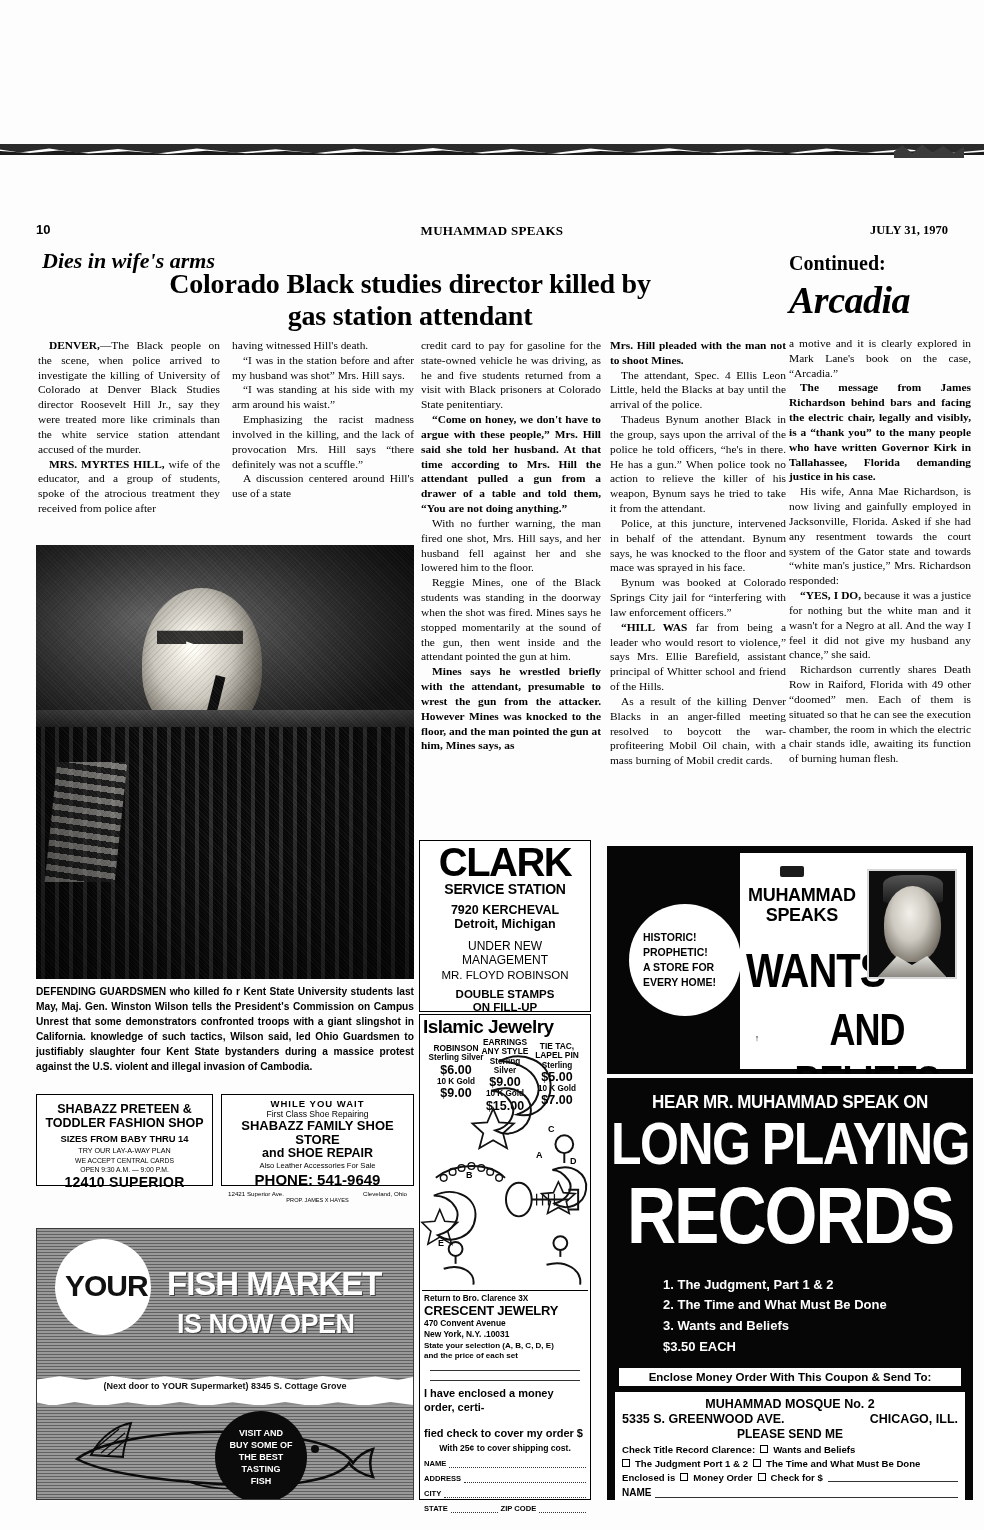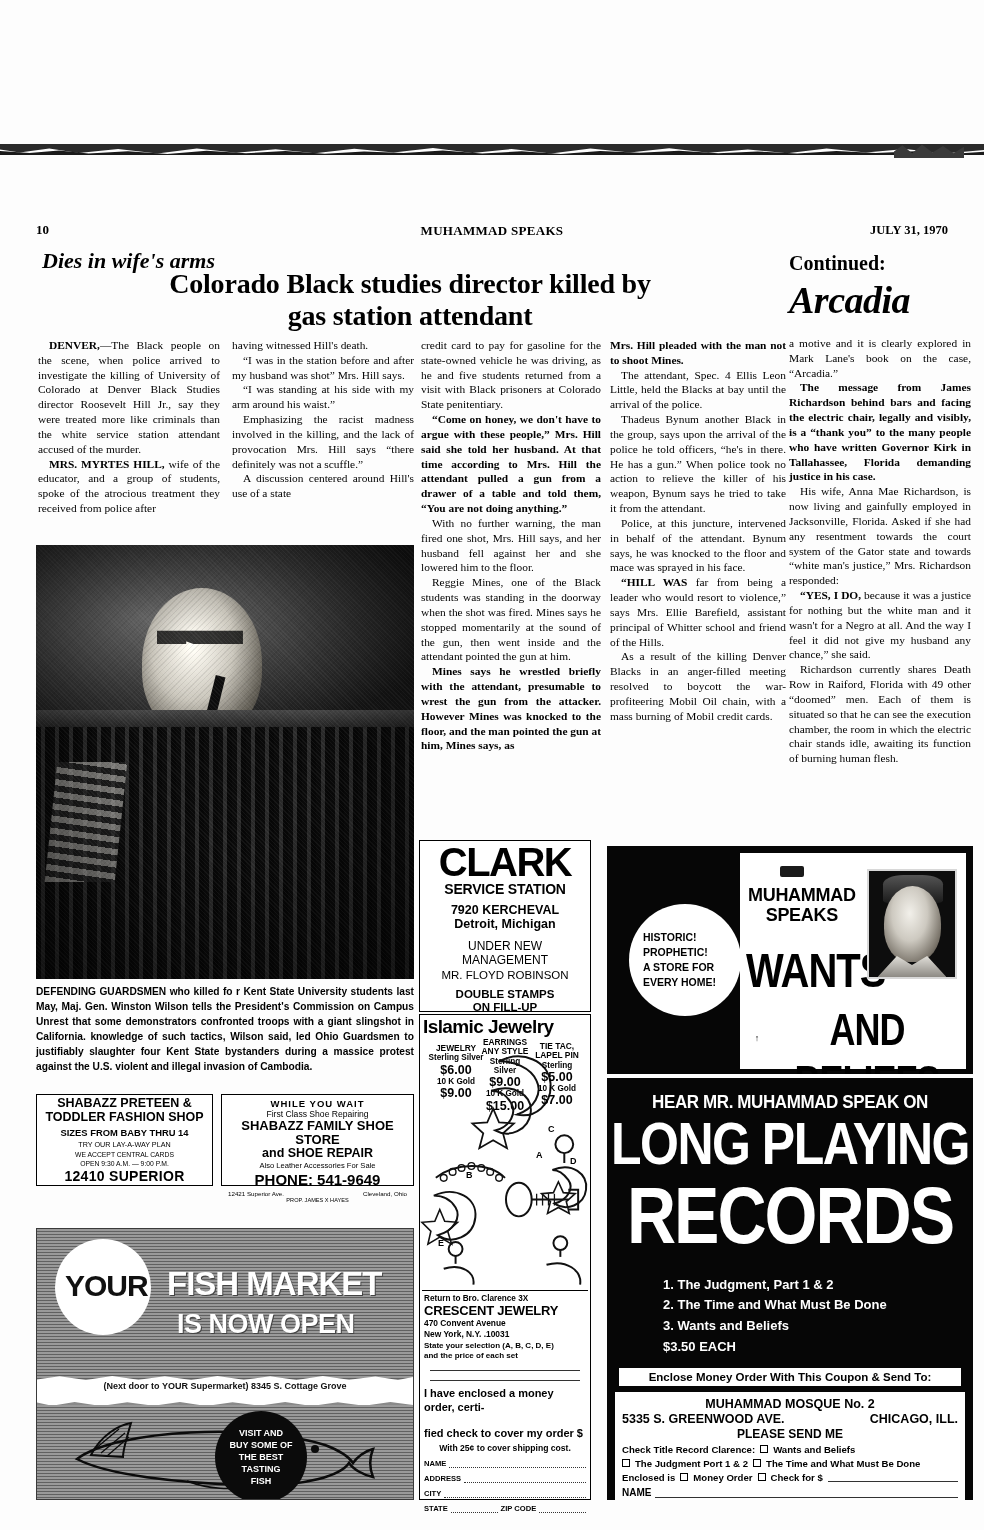--- a/index.html
+++ b/index.html
@@ -37,21 +37,21 @@
     background:#3a3a3a;
     clip-path: polygon(0% 60%,12% 20%,26% 70%,40% 15%,55% 65%,70% 25%,85% 70%,100% 30%,100% 100%,0% 100%);
   }
 
   
   .masthead {
     position:absolute; left:36px; top:222px; width:912px; height:22px;
   }
   .folio {
     position:absolute; left:0; top:0;
-    font-family:Liberation Serif, serif; font-weight:bold; font-size:13px;
+    font-family:Liberation Sans, sans-serif; font-weight:bold; font-size:13px;
   }
   .paper-name {
     position:absolute; left:0; right:0; top:1px; text-align:center;
     font-family:"Liberation Serif", serif; font-weight:bold; font-size:13px;
     letter-spacing:0.3px;
   }
   .issue-date {
     position:absolute; right:0; top:1px;
     font-family:"Liberation Serif", serif; font-weight:bold; font-size:12.5px;
   }
@@ -158,21 +158,21 @@
     font-size:10.2px; line-height:1.48; font-weight:bold;
     text-align:justify;
   }
   .caption .hl { font-weight:bold; }
 
   
   .ad-box {
     position:absolute; border:1.5px solid #000; background:#fff;
     text-align:center; font-family:"Liberation Sans", sans-serif;
   }
-  #ad-shabazz-preteen { left:36px; top:1094px; width:177px; height:92px; padding:1px 2px; }
+  #ad-shabazz-preteen { left:36px; top:1094px; width:177px; height:92px; padding:7px 2px; }
   #ad-shabazz-shoe    { left:221px; top:1094px; width:193px; height:92px; padding:3px 2px; }
 
   .ad-l1 { font-weight:bold; font-size:12.5px; line-height:1.12; }
   .ad-l2 { font-weight:bold; font-size:9.4px; margin-top:3px; }
   .ad-l3 { font-size:7.2px; margin-top:2px; }
   .ad-l4 { font-size:6.8px; margin-top:2px; }
   .ad-l5 { font-weight:bold; font-size:14px; margin-top:1px; letter-spacing:.3px; }
   .ad-i1 { font-weight:bold; font-size:9.5px; letter-spacing:1px; }
   .ad-i2 { font-size:8.6px; }
   .ad-i3 { font-weight:bold; font-size:13px; line-height:1.05; }
@@ -425,20 +425,21 @@
     <p>With no further warning, the man fired one shot, Mrs. Hill says, and her husband fell against her and she lowered him to the floor.</p>
     <p>Reggie Mines, one of the Black students was standing in the doorway when the shot was fired. Mines says he stopped momentarily at the sound of the gun, then went inside and the attendant pointed the gun at him.</p>
     <p class="b">Mines says he wrestled briefly with the attendant, presumable to wrest the gun from the attacker. However Mines was knocked to the floor, and the man pointed the gun at him, Mines says, as</p>
   </div>
 
   <div class="col" id="col4">
     <p class="noind b">Mrs. Hill pleaded with the man not to shoot Mines.</p>
     <p>The attendant, Spec. 4 Ellis Leon Little, held the Blacks at bay until the arrival of the police.</p>
     <p>Thadeus Bynum another Black in the group, says upon the arrival of the police he told officers, “he's in there. He has a gun.” When police took no action to relieve the killer of his weapon, Bynum says he tried to take it from the attendant.</p>
     <p>Police, at this juncture, intervened in behalf of the attendant. Bynum says, he was knocked to the floor and mace was sprayed in his face.</p>
+    <p>Bynum was booked at Colorado Springs City jail for “interfering with law enforcement officers.”</p>
     <p><span class="lead">“HILL WAS</span><span> far from being a leader who would resort to violence,” says Mrs. Ellie Barefield, assistant principal of Whitter school and friend of the Hills.</span></p>
     <p>As a result of the killing Denver Blacks in an anger-filled meeting resolved to boycott the war-profiteering Mobil Oil chain, with a mass burning of Mobil credit cards.</p>
   </div>
 
   <div class="col" id="col5">
     <p class="noind">a motive and it is clearly explored in Mark Lane's book on the case, “Arcadia.”</p>
     <p class="b">The message from James Richardson behind bars and facing the electric chair, legally and visibly, is a “thank you” to the many people who have written Governor Kirk in Tallahassee, Florida demanding justice in his case.</p>
     <p>His wife, Anna Mae Richardson, is now living and gainfully employed in Jacksonville, Florida. Asked if she had any resentment towards the court system of the Gator state and towards “white man's justice,” Mrs. Richardson responded:</p>
     <p><span class="lead">“YES, I DO,</span><span> because it was a justice for nothing but the white man and it wasn't for a Negro at all. And the way I feel it did not give my husband any chance,” she said.</span></p>
     <p>Richardson currently shares Death Row in Raiford, Florida with 49 other “doomed” men. Each of them is situated so that he can see the execution chamber, the room in which the electric chair stands idle, awaiting its function of burning human flesh.</p>
@@ -559,21 +560,21 @@
         <circle cx="36" cy="212" r="7" fill="none" stroke="#111" stroke-width="2"></circle>
         <path d="M36 219 v8" stroke="#111" stroke-width="2"></path>
         <path d="M24 232 C42 226, 56 236, 54 248" fill="none" stroke="#111" stroke-width="2"></path>
 
         <circle cx="142" cy="206" r="7" fill="none" stroke="#111" stroke-width="2"></circle>
         <path d="M142 213 v7" stroke="#111" stroke-width="2"></path>
         <path d="M128 228 C148 222, 164 234, 162 248" fill="none" stroke="#111" stroke-width="2"></path>
       </svg>
 
       <div class="jw-col jw-left">
-        <div class="jw-lbl">JEWELRY</div>
+        <div class="jw-lbl">ROBINSON</div>
         <div class="jw-lbl2">Sterling Silver</div>
         <div class="jw-price">$6.00</div>
         <div class="jw-lbl2">10 K Gold</div>
         <div class="jw-price">$9.00</div>
       </div>
 
       <div class="jw-col jw-right">
         <div class="jw-lbl">TIE TAC,</div>
         <div class="jw-lbl">LAPEL PIN</div>
         <div class="jw-lbl2">Sterling</div>

